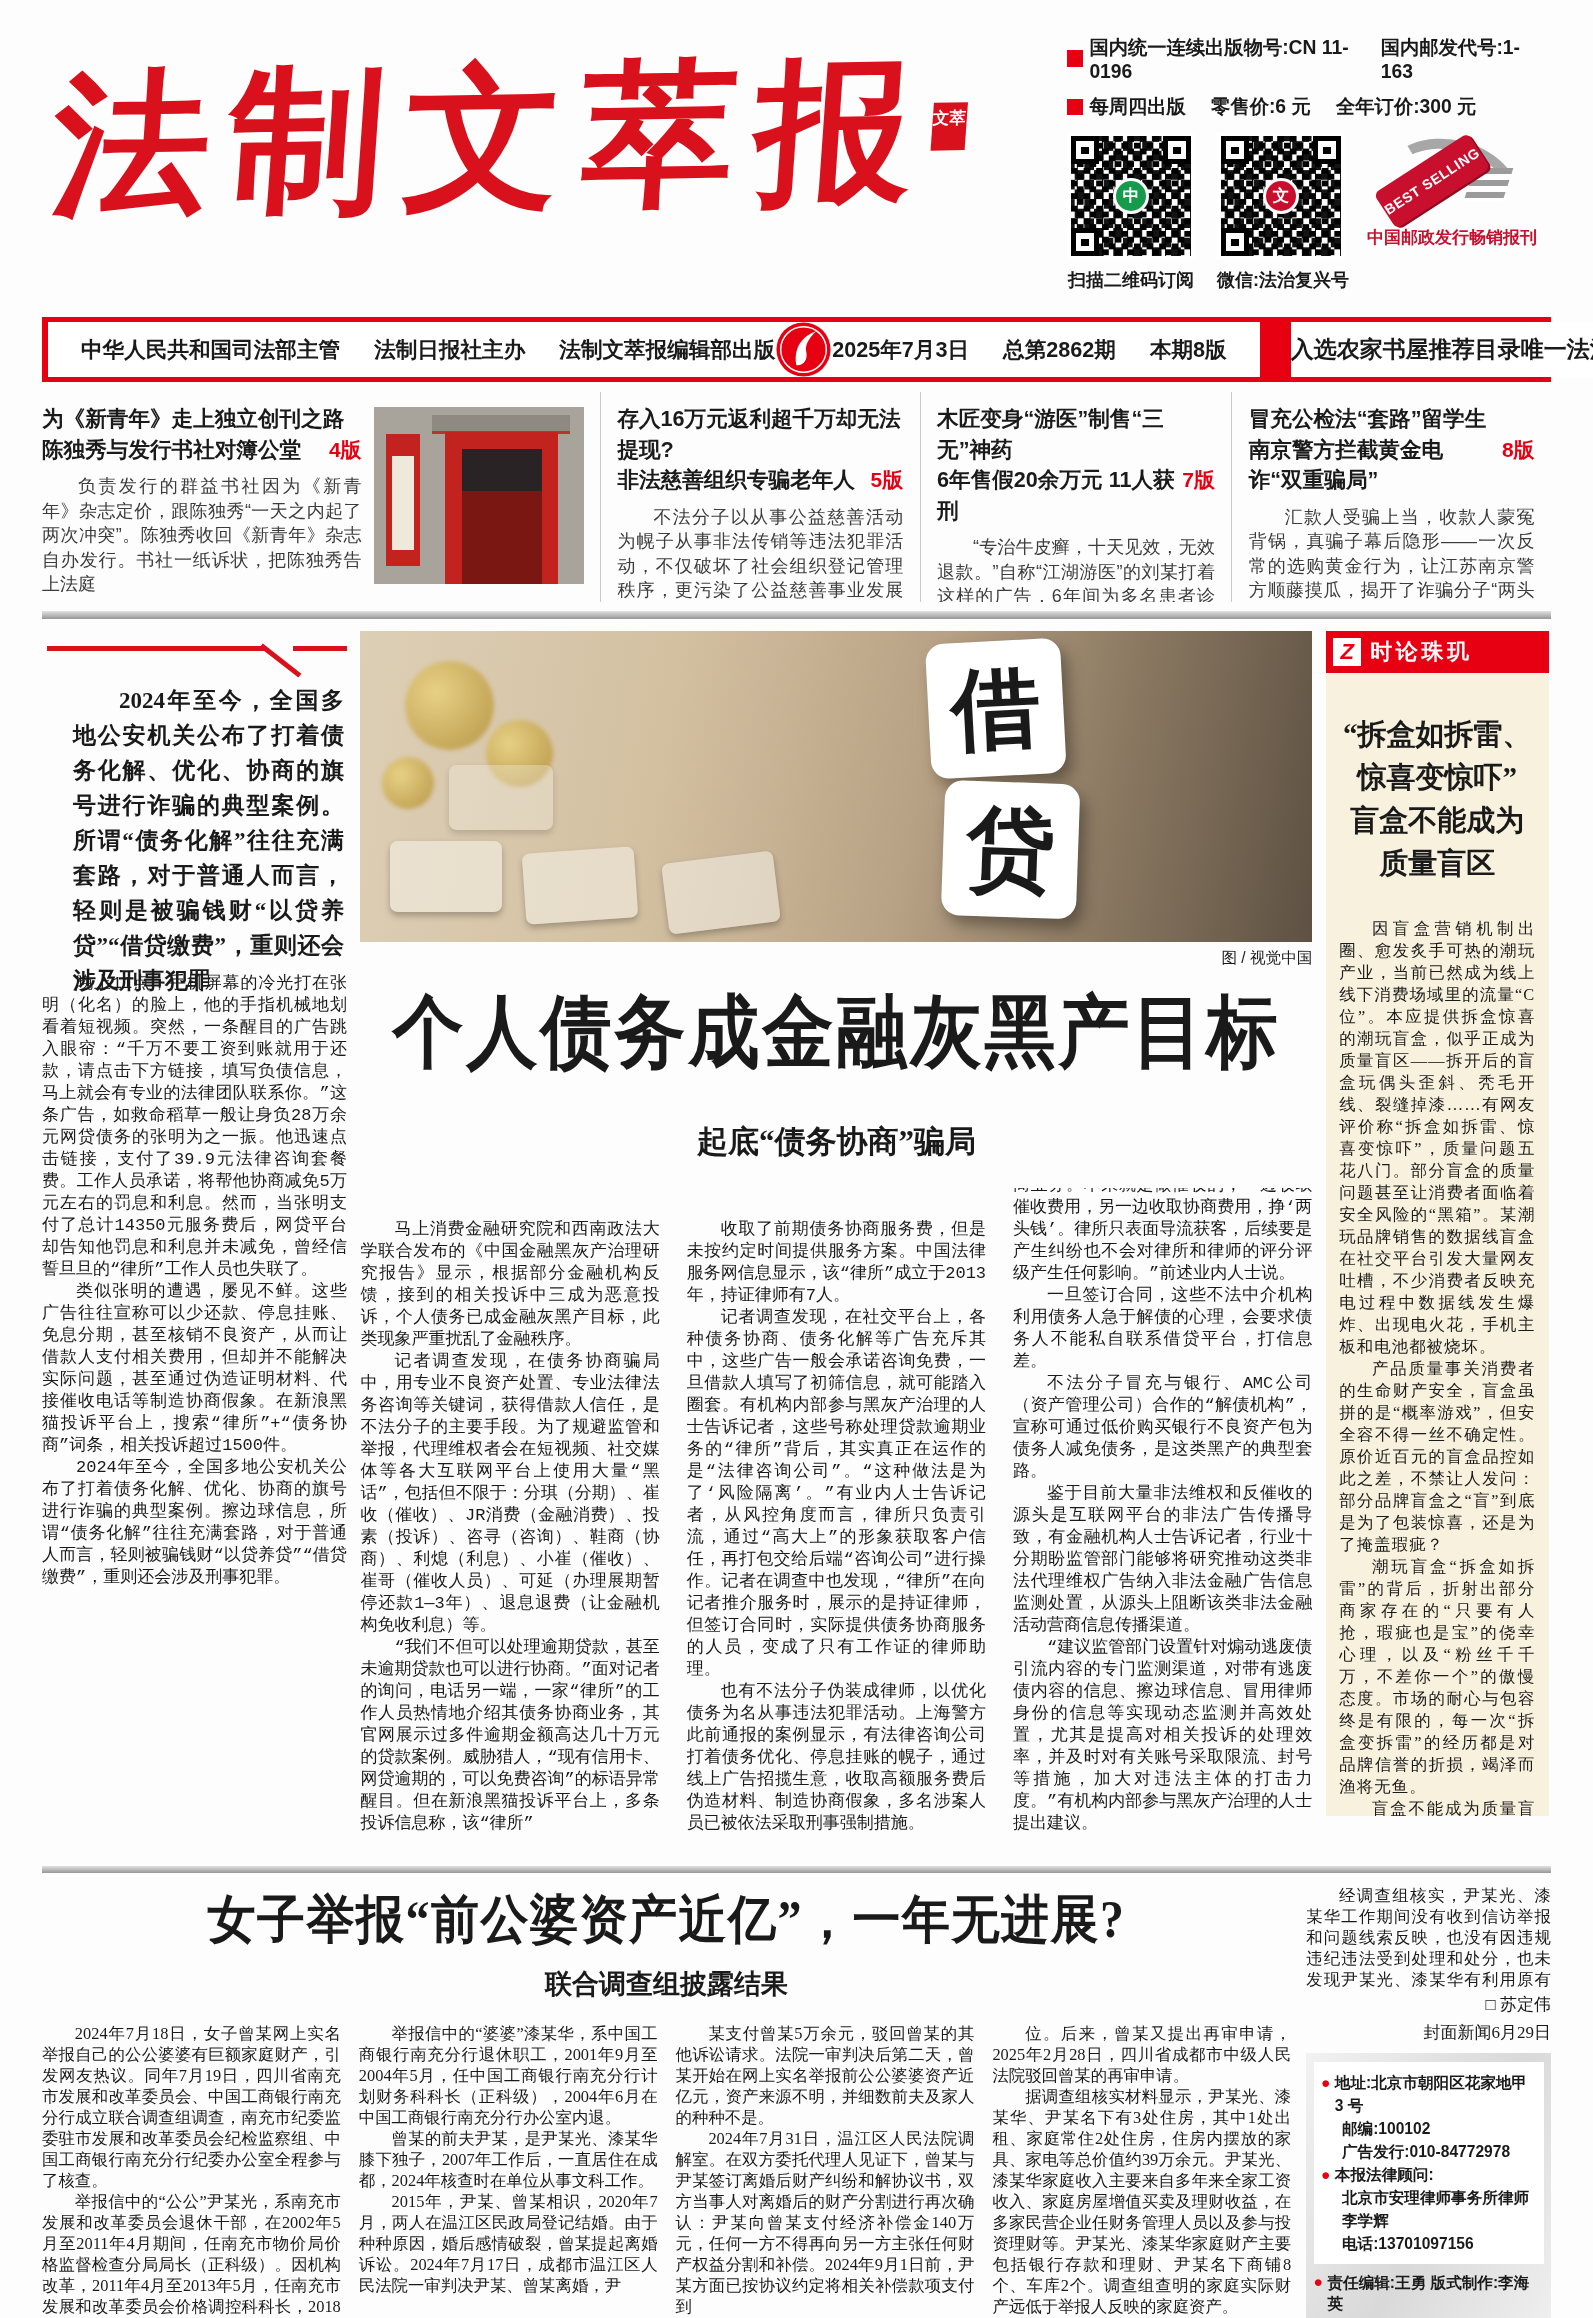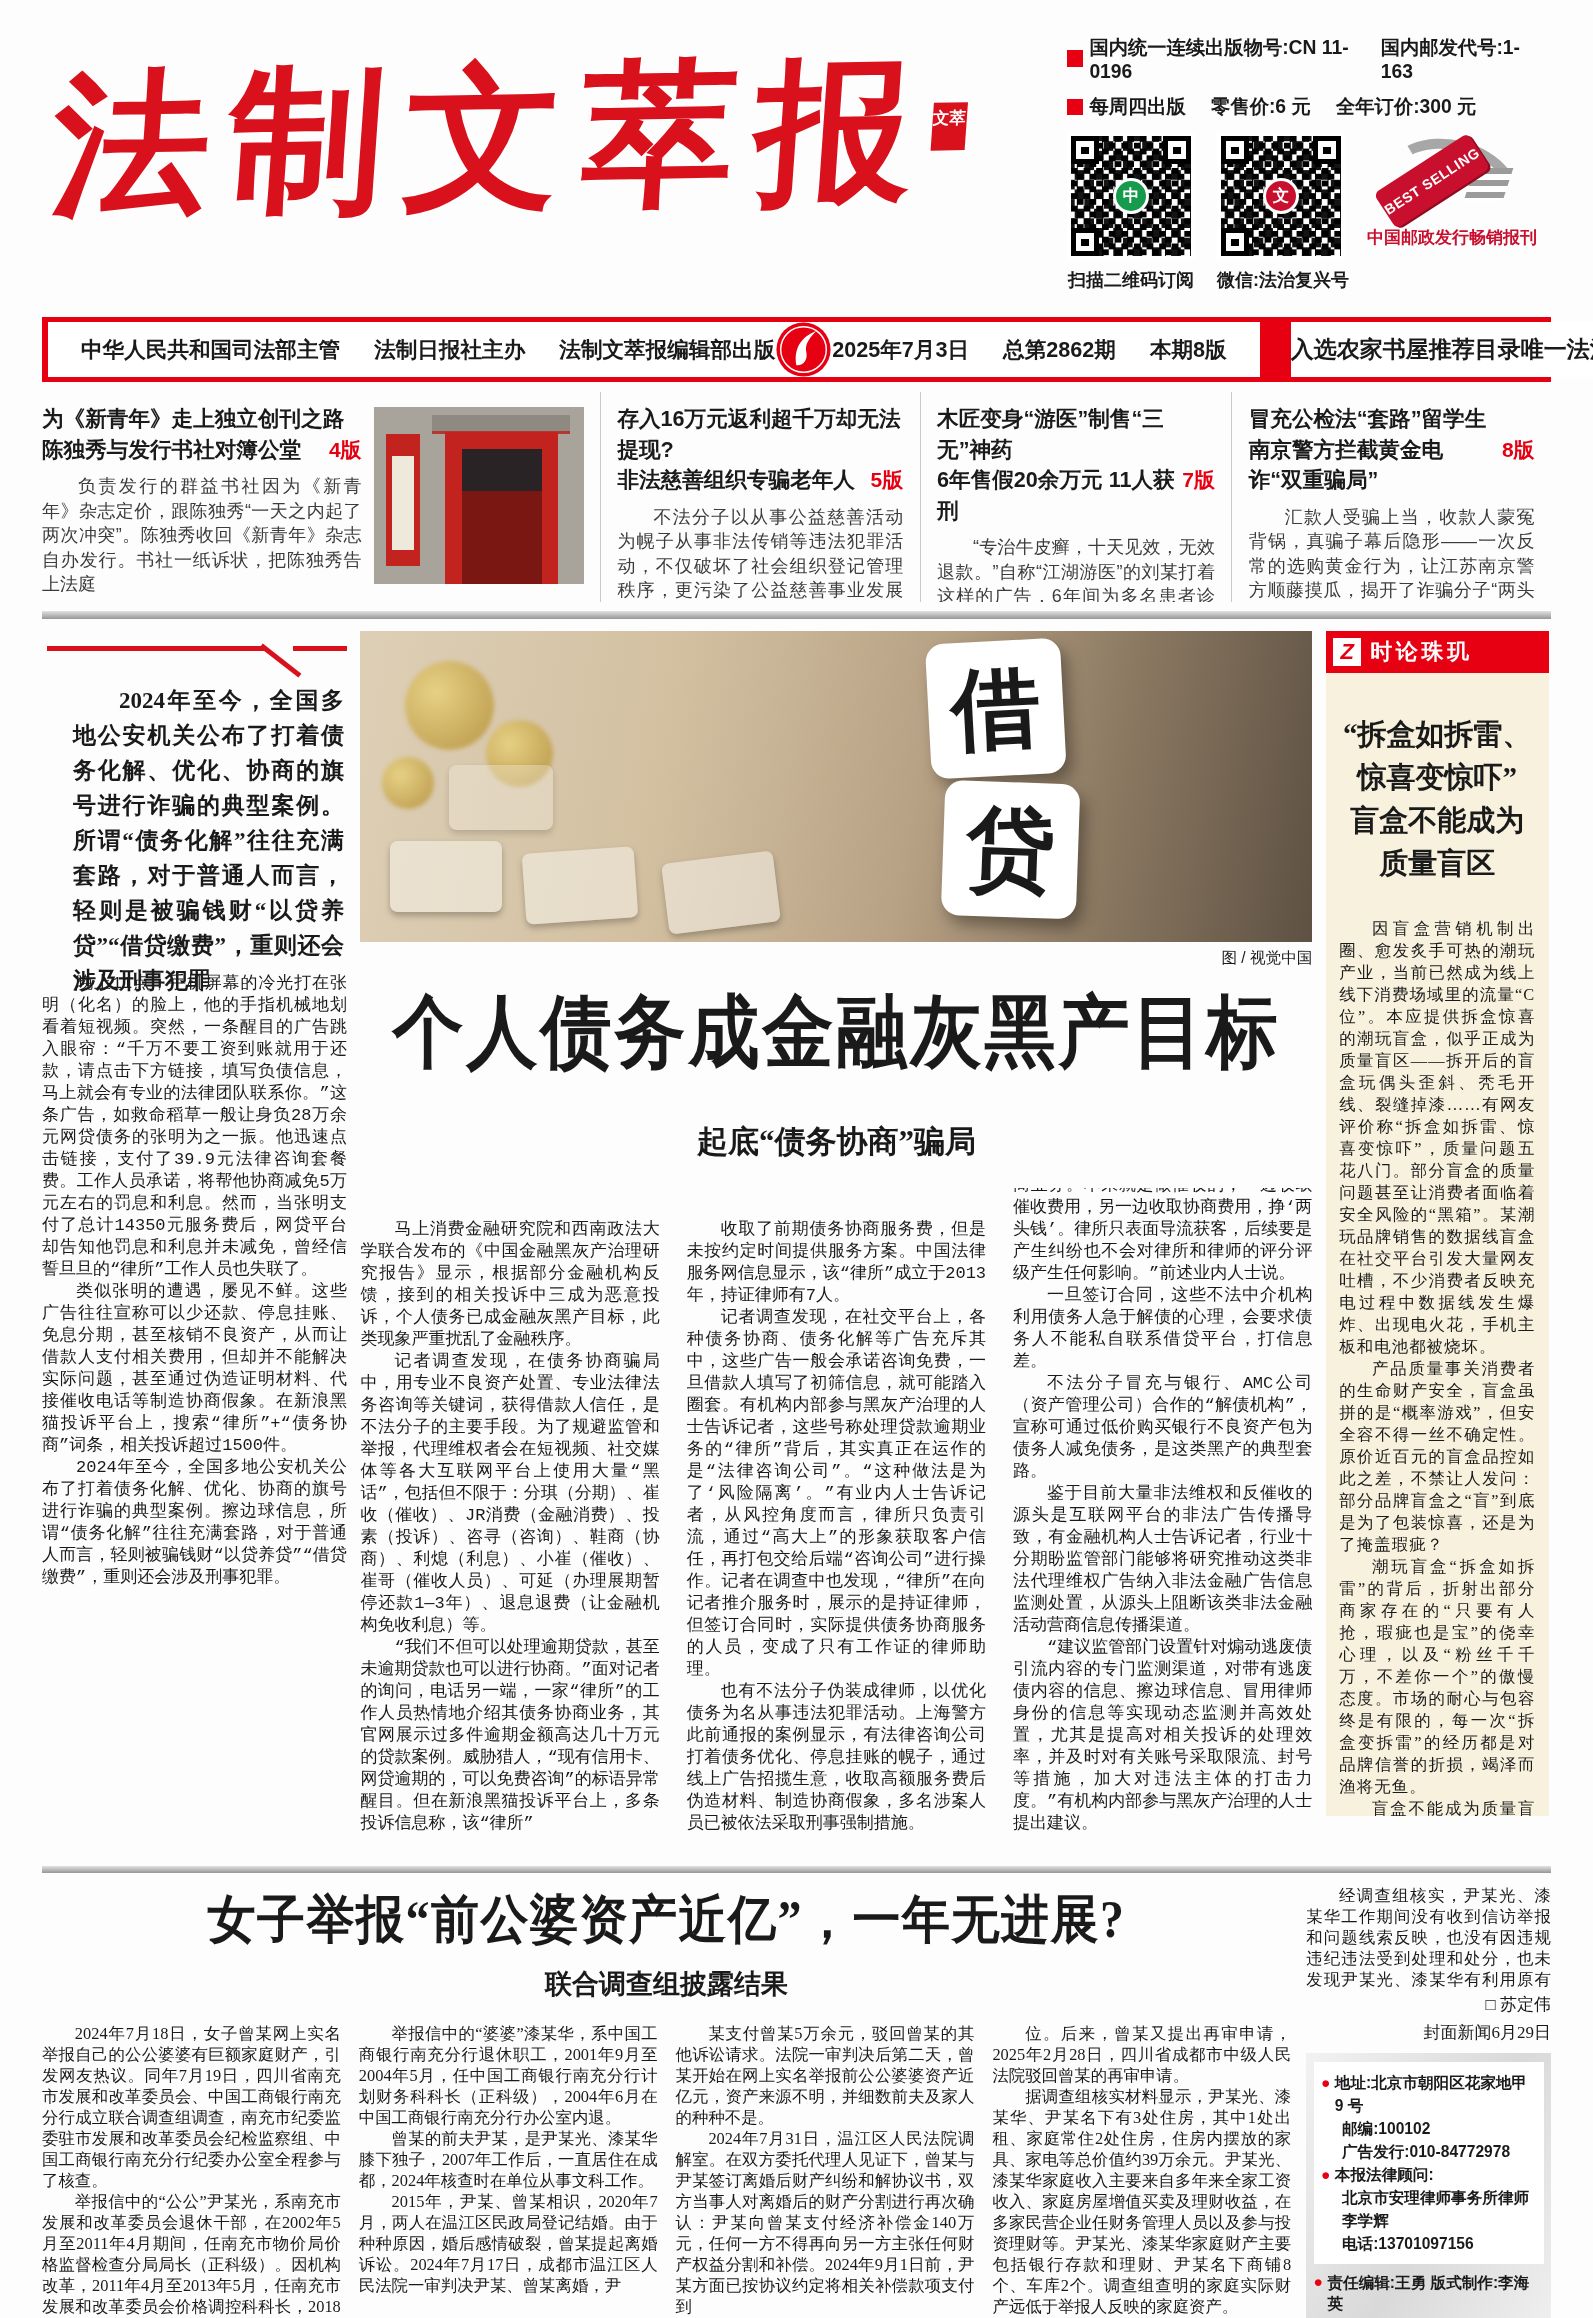--- a/index.html
+++ b/index.html
@@ -364,21 +364,21 @@
     <div class="b-right">
       <div class="b-paras">
           <p>经调查组核实，尹某光、漆某华工作期间没有收到信访举报和问题线索反映，也没有因违规违纪违法受到处理和处分，也未发现尹某光、漆某华有利用原有职务之便获取不正当利益的情况。</p>
         </div>
       <div class="b-byline">□ 苏定伟</div>
       <div class="b-source">封面新闻6月29日</div>
       <div class="contact-wrap">
         <div class="contact-box">
           <div class="c-line">
             <span class="dot">●</span>
-            <span>地址:北京市朝阳区花家地甲 9 号</span>
+            <span>地址:北京市朝阳区花家地甲 3 号</span>
           </div>
           <div class="c-sub">邮编:100102</div>
           <div class="c-sub">广告发行:010-84772978</div>
           <div class="c-line">
             <span class="dot">●</span>
             <span>本报法律顾问:</span>
           </div>
           <div class="c-sub">北京市安理律师事务所律师 李学辉</div>
           <div class="c-sub">电话:13701097156</div>
         </div>

